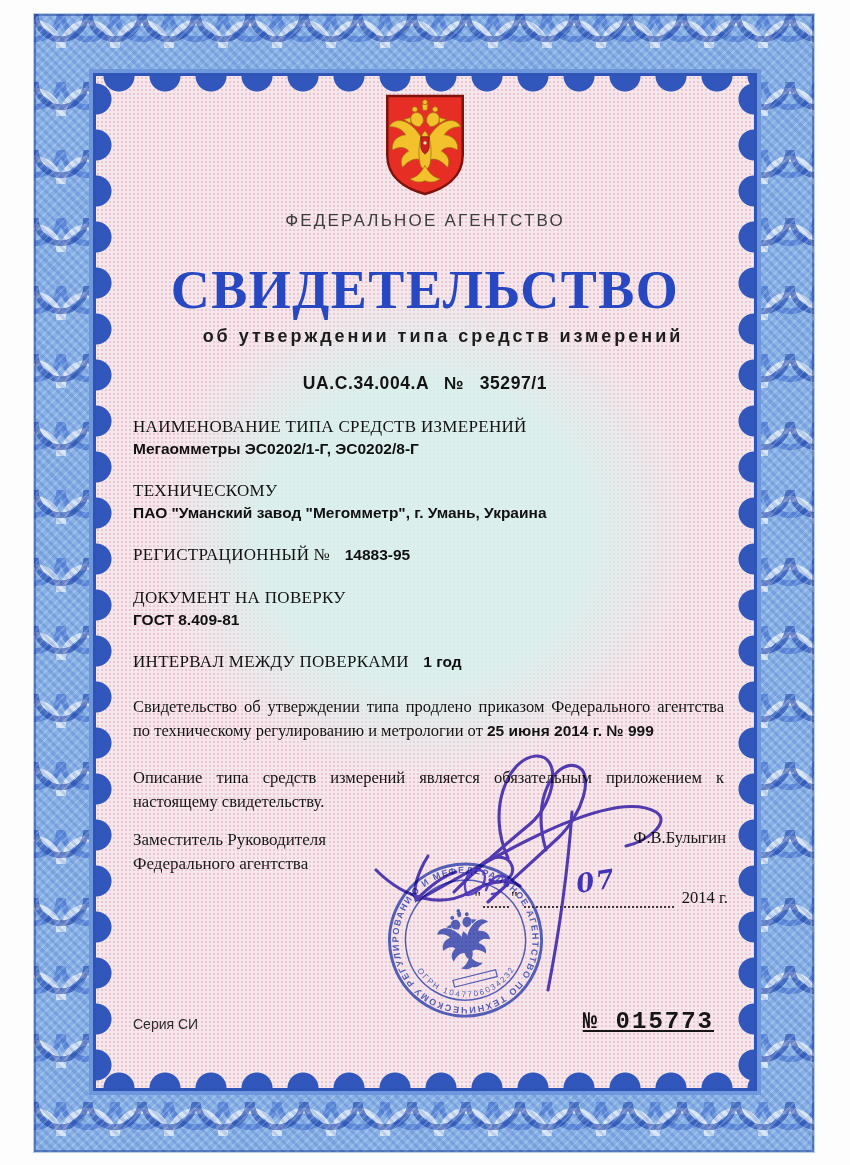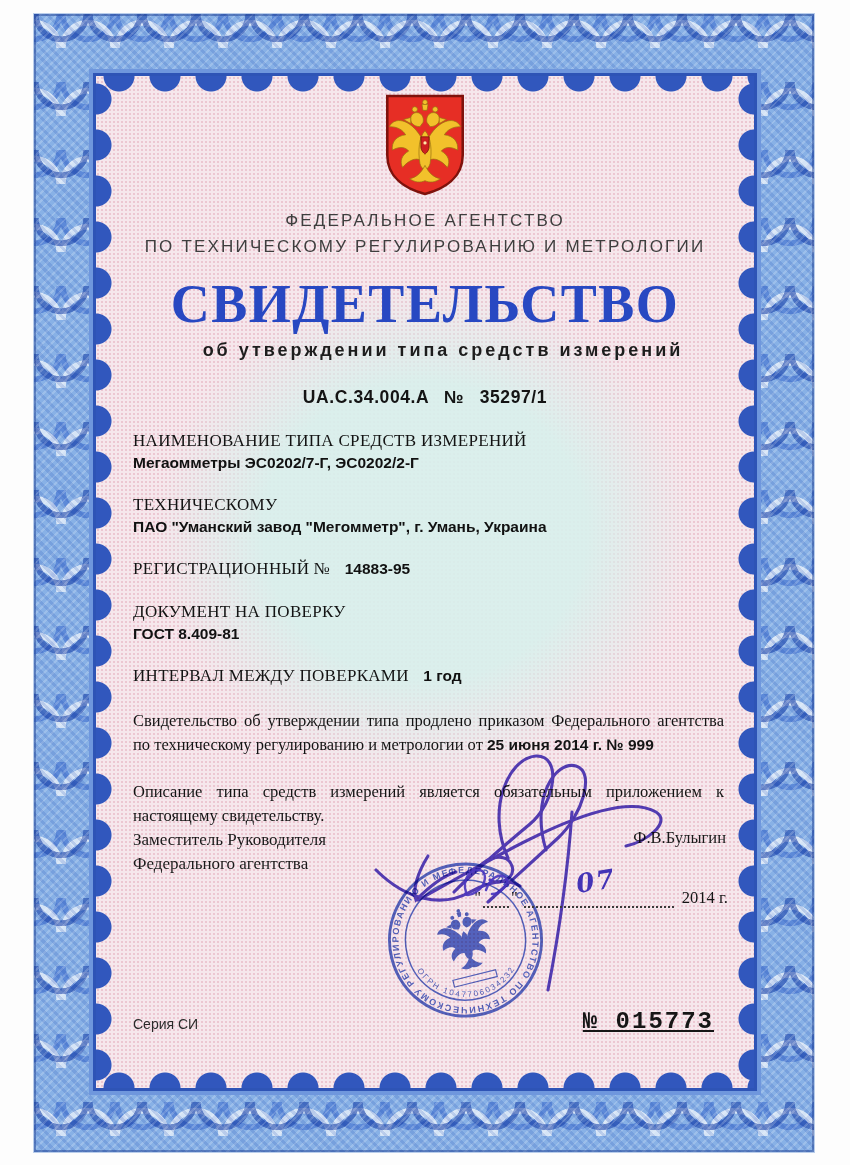--- a/index.html
+++ b/index.html
@@ -41,21 +41,21 @@
     color:#191919;
   }
   .center{text-align:center;}
   
   .coat{display:block;margin:16px auto 0;}
   .agency{
     margin-top:10px;color:#3e3e3e;font-weight:400;
     font-size:17px;line-height:26px;letter-spacing:2.2px;
   }
   .title{
-    margin-top:16px;color:#2848c2;font-family:"Liberation Serif",serif;
+    margin-top:28px;color:#2848c2;font-family:"Liberation Serif",serif;
     font-weight:700;font-size:54px;letter-spacing:1.5px;line-height:56px;
   }
   .subtitle{margin-top:8px;font-size:18px;font-weight:700;letter-spacing:3px;color:#1d1d1d;padding-left:36px;}
   .cert-number{margin-top:26px;font-size:17.5px;font-weight:700;letter-spacing:.6px;word-spacing:10px;color:#141414;}
   
   .content{padding:0 30px 0 37px;}
   .lbl{font-family:"Liberation Serif",serif;font-size:17px;letter-spacing:.3px;color:#131313;}
   .val{font-size:15.5px;font-weight:700;color:#111;}
   .row-validity{margin-top:17px;font-size:16px;font-weight:700;}
   .row-validity .v-lbl{margin-right:10px;}
@@ -122,33 +122,32 @@
   <div class="center">
     <svg class="coat" width="92" height="106" viewBox="0 0 90 104">
       <path d="M8 4 H82 V62 C82 84 64 95 45 100 C26 95 8 84 8 62 Z" fill="#e62e25" stroke="#7e120c" stroke-width="2.5"></path>
       <use href="#eagle" color="#f2c12b" stroke="#9a7111" stroke-width="0.7"></use>
       <path d="M41 44 L49 44 L49 54 C49 58 45 61 45 61 C45 61 41 58 41 54 Z" fill="#cf2020" stroke="#7e120c" stroke-width="0.8"></path>
       <circle cx="45" cy="50" r="1.6" fill="#ffe9a8"></circle>
     </svg>
 
     <div class="agency">
       <div>ФЕДЕРАЛЬНОЕ АГЕНТСТВО</div>
-      <div>ПО ТЕХНИЧЕСКОМУ РЕГУЛИРОВАНИЮ И МЕТРОЛОГИИ</div>
     </div>
 
     <div class="title">СВИДЕТЕЛЬСТВО</div>
     <div class="subtitle">об утверждении типа средств измерений</div>
     <div class="cert-number">UA.C.34.004.A № 35297/1</div>
   </div>
 
   <div class="content">
 
     <div class="mt-block">
       <div class="lbl">НАИМЕНОВАНИЕ ТИПА СРЕДСТВ ИЗМЕРЕНИЙ</div>
-      <div class="val mt-line">Мегаомметры ЭС0202/7-Г, ЭС0202/2-Г</div>
+      <div class="val mt-line">Мегаомметры ЭС0202/1-Г, ЭС0202/8-Г</div>
     </div>
 
     <div class="mt-block">
       <div class="lbl">ТЕХНИЧЕСКОМУ</div>
       <div class="val mt-line">ПАО "Уманский завод "Мегомметр", г. Умань, Украина</div>
     </div>
 
     <div class="mt-block">
       <span class="lbl">РЕГИСТРАЦИОННЫЙ №</span>
       <span class="val inline-val">14883-95</span>

